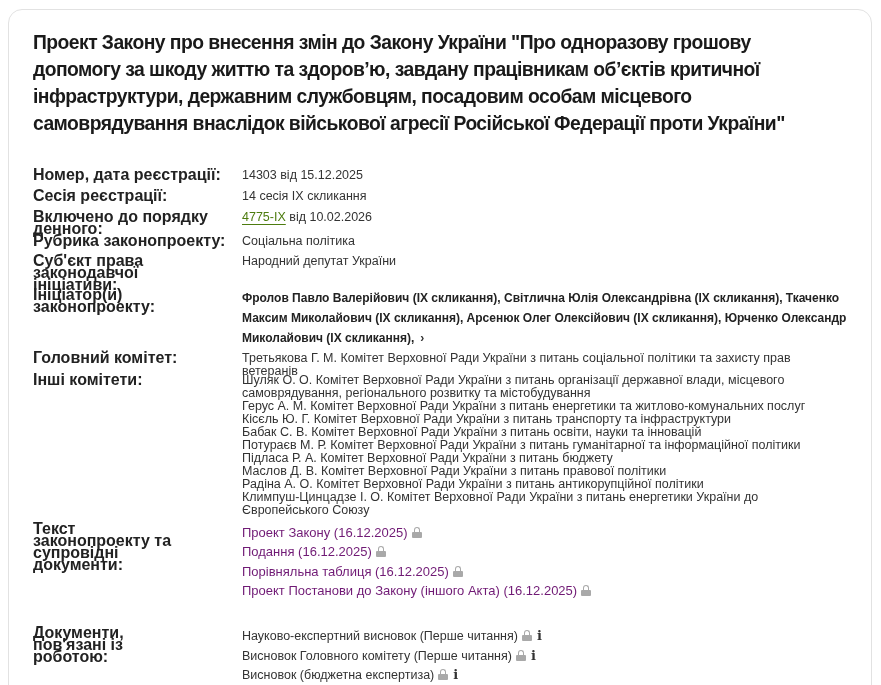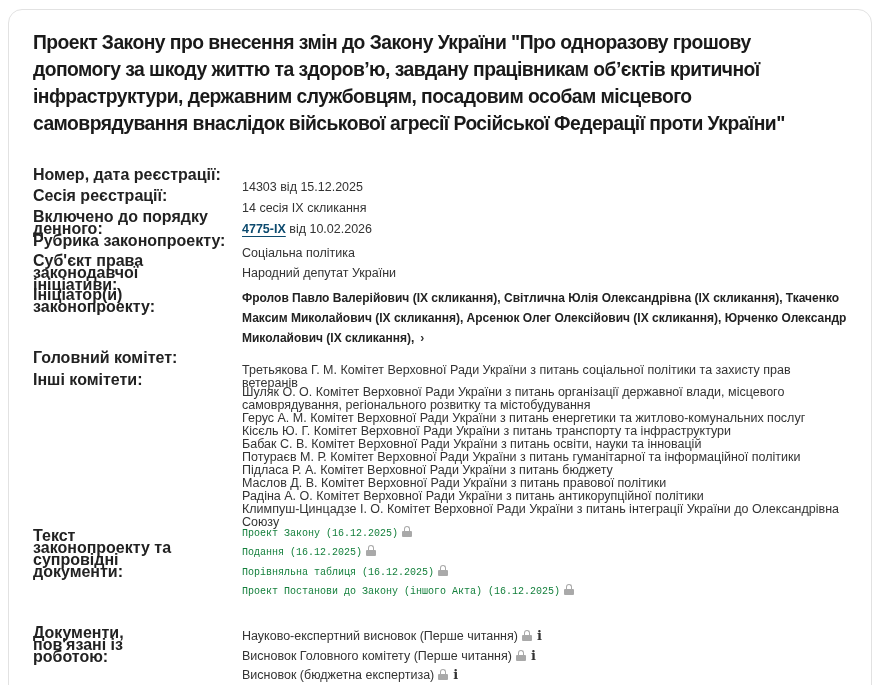--- a/index.html
+++ b/index.html
@@ -7,26 +7,26 @@
          font-family: "Liberation Sans", "DejaVu Sans", sans-serif; color: #222; }
   .card { position: absolute; left: 8px; top: 9px; width: 864px; height: 700px;
           border: 1px solid #e2e2e2; border-radius: 14px; background: #fff; box-sizing: border-box; }
   .title { position: absolute; left: 33px; top: 28px; width: 815px;
            font-family: "Liberation Sans", sans-serif; font-weight: bold;
            font-size: 21px; line-height: 27px; color: #1a1a1a; letter-spacing: -0.6px;
            transform: scaleX(0.92); transform-origin: left top; width: 880px; }
   .row { position: absolute; left: 33px; width: 820px; }
   .label { position: absolute; left: 0; top: 0; width: 195px;
            font-weight: bold; font-size: 16px; line-height: 12px; color: #222; }
-  .value { position: absolute; left: 209px; top: 12px; width: 605px;
+  .value { position: absolute; left: 209px; top: 0; width: 605px;
            font-size: 12.5px; line-height: 13px; color: #333; }
   .bold { font-weight: bold; color: #222; }
   .init { line-height: 20px; font-size: 12px; }
-  .link { color: #0c4a6e; font-weight: bold; text-decoration: underline; text-underline-offset: 3px; }
-  .doc-item { display: block; height: 19.3px; line-height: 13px; font-size: 10px; color: #15803d; font-family: Liberation Mono, monospace; }
+  .link { color: #4d7c0f; font-weight: normal; text-decoration: underline; text-underline-offset: 3px; }
+  .doc-item { display: block; height: 19.3px; line-height: 13px; font-size: 13px; color: #701a75; }
   .rel-item { display: block; height: 19.5px; line-height: 13px; font-size: 12.5px; color: #333; }
   .lock { display: inline-block; width: 10px; height: 11px; position: relative; vertical-align: -1px; margin-left: 4px; }
   .lock::before { content: ""; position: absolute; left: 2px; top: 0; width: 4px; height: 5px;
                   border: 1.5px solid #a9a9a9; border-bottom: none; border-radius: 3px 3px 0 0; }
   .lock::after { content: ""; position: absolute; left: 0; top: 5px; width: 10px; height: 6px;
                  background: #a9a9a9; border-radius: 1px; }
   .info { display: inline-block; font-family: "DejaVu Serif", serif; font-weight: bold; font-size: 13px;
           color: #333; margin-left: 5px; vertical-align: 0; }
   .chev { display: inline-block; margin-left: 6px; font-weight: bold; color: #333; font-size: 12px; }
   .committee { display: block; }
@@ -81,26 +81,26 @@
   <div class="label">Інші комітети:</div>
   <div class="value" style="width:600px;">
     <span class="committee">Шуляк О. О. Комітет Верховної Ради України з питань організації державної влади, місцевого самоврядування, регіонального розвитку та містобудування</span>
     <span class="committee">Герус А. М. Комітет Верховної Ради України з питань енергетики та житлово-комунальних послуг</span>
     <span class="committee">Кісєль Ю. Г. Комітет Верховної Ради України з питань транспорту та інфраструктури</span>
     <span class="committee">Бабак С. В. Комітет Верховної Ради України з питань освіти, науки та інновацій</span>
     <span class="committee">Потураєв М. Р. Комітет Верховної Ради України з питань гуманітарної та інформаційної політики</span>
     <span class="committee">Підласа Р. А. Комітет Верховної Ради України з питань бюджету</span>
     <span class="committee">Маслов Д. В. Комітет Верховної Ради України з питань правової політики</span>
     <span class="committee">Радіна А. О. Комітет Верховної Ради України з питань антикорупційної політики</span>
-    <span class="committee">Климпуш-Цинцадзе І. О. Комітет Верховної Ради України з питань інтеграції України до Олександрівна Союзу</span>
+    <span class="committee">Климпуш-Цинцадзе І. О. Комітет Верховної Ради України з питань енергетики України до Європейського Союзу</span>
   </div>
 </div>
 
 <div class="row" style="top:523px;">
-  <div class="label" style="width:160px;margin-top:7px;">Текст законопроекту та супровідні документи:</div>
+  <div class="label" style="width:160px;">Текст законопроекту та супровідні документи:</div>
   <div class="value" style="top:3px;">
     <span class="doc-item"><span>Проект Закону (16.12.2025)</span><span class="lock"></span></span>
     <span class="doc-item"><span>Подання (16.12.2025)</span><span class="lock"></span></span>
     <span class="doc-item"><span>Порівняльна таблиця (16.12.2025)</span><span class="lock"></span></span>
     <span class="doc-item"><span>Проект Постанови до Закону (іншого Акта) (16.12.2025)</span><span class="lock"></span></span>
   </div>
 </div>
 
 <div class="row" style="top:627px;">
   <div class="label" style="width:160px;">Документи, пов'язані із роботою:</div>

